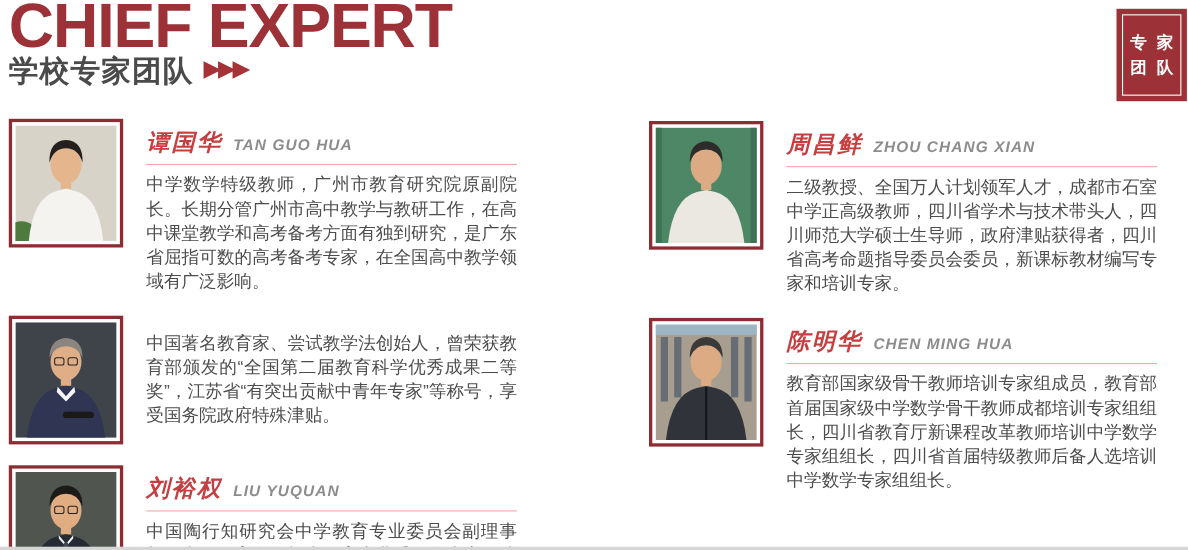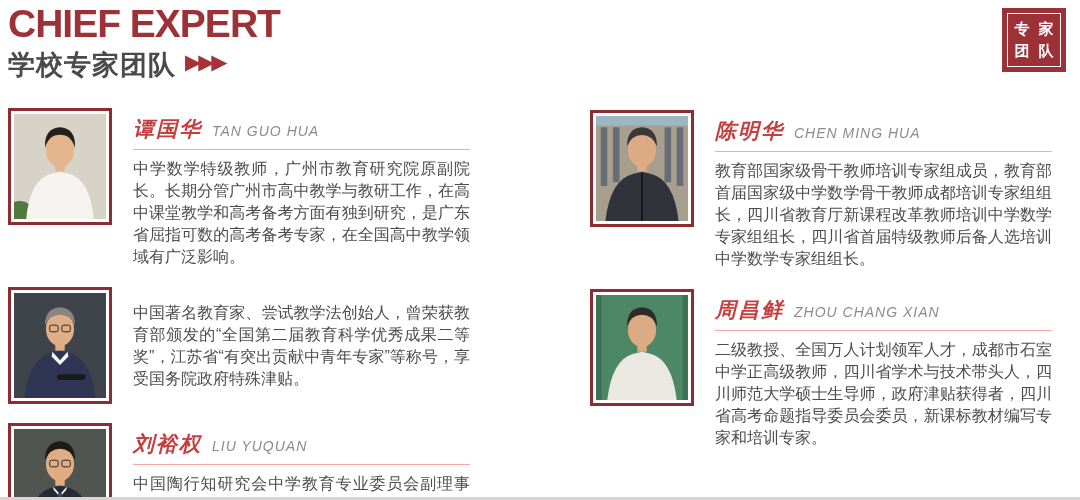--- a/index.html
+++ b/index.html
@@ -11,48 +11,48 @@
   }
   *{box-sizing:border-box;}
   html,body{margin:0;padding:0;}
   body{
     width:1080px;height:500px;background:#fff;position:relative;overflow:hidden;
     font-family:"Liberation Sans","DejaVu Sans",sans-serif;
   }
   
   .hdr{position:absolute;left:8px;top:2px;}
   .hdr h1{
-    margin:0;font-size:39px;line-height:44px;font-weight:800;letter-spacing:-1px;
+    margin:0;font-size:57px;line-height:44px;font-weight:800;letter-spacing:-1px;
     color:var(--accent-red);font-family:"Liberation Sans","DejaVu Sans",sans-serif;
   }
   .subtitle-row{display:flex;margin-top:1px;}
   .subtitle{font-size:27px;font-weight:bold;color:var(--text-dark);letter-spacing:1px;}
   .arrows{color:#a53237;font-size:21px;letter-spacing:-3px;margin-left:9px;padding-top:3px;}
   
-  .badge{position:absolute;top:8px;right:14px;width:64px;height:64px;background:var(--accent-red);}
+  .badge{position:absolute;top:8px;right:1px;width:64px;height:84px;background:var(--accent-red);}
   .badge-inner{
     position:absolute;inset:5px;border:1px solid #fff;color:#fff;
     display:flex;flex-direction:column;align-items:center;justify-content:center;gap:3px;
     font-size:15px;font-weight:bold;
   }
   .badge-inner span{letter-spacing:9px;margin-right:-9px;}
   
   .col{position:absolute;width:462px;}
   .col-left{left:8px;top:108px;}
   .col-right{left:590px;top:110px;}
   .card{display:flex;margin-bottom:19px;}
   .photo-frame{
     flex:0 0 104px;width:104px;height:117px;border:3px solid var(--frame-red);
     background:#fff;padding:3px;
   }
   .photo-frame svg{width:100%;height:100%;display:block;}
   .info{margin-left:21px;flex:1;padding-top:7px;min-width:0;}
   .name-row{display:flex;align-items:baseline;border-bottom:1px solid #fca5a5;padding-bottom:6px;}
   .cn-name{color:var(--name-red);font-size:21px;font-weight:bold;font-style:italic;letter-spacing:2px;white-space:nowrap;}
-  .pinyin{color:var(--pinyin-gray);font-size:14px;font-style:italic;margin-left:10px;letter-spacing:1px;white-space:nowrap;}
+  .pinyin{color:var(--pinyin-gray);font-size:14px;font-style:italic;margin-left:10px;letter-spacing:1px;white-space:nowrap;font-weight:bold;}
   .bio{margin:8px 0 0;font-size:16px;line-height:22px;color:#4c4c4c;text-align:justify;}
   .bottom-bar{position:absolute;left:0;right:0;bottom:0;height:3px;background:#d6d6d6;}
   
   svg .ln{fill:none;stroke:#222;stroke-width:1;}
   .p1 .bg{fill:#d8d3c9}.p1 .hair{fill:#23201d}.p1 .skin{fill:#e5b68e}.p1 .torso{fill:#f4f3f0}
   .p1 .plant{fill:#4e7a3e}
   .p2 .bg{fill:#3f444b}.p2 .hair{fill:#8a857f}.p2 .skin{fill:#dfae86}.p2 .torso{fill:#2f3552}
   .p2 .collar{fill:#f5f5f5}
   .p3 .bg{fill:#50564f}.p3 .hair{fill:#1d1b19}.p3 .skin{fill:#e0ac82}.p3 .torso{fill:#262a33}
   .p3 .tie{fill:#41454e}.p3 .collar{fill:#eceff2}
@@ -141,20 +141,41 @@
       <p class="bio">中国陶行知研究会中学教育专业委员会副理事长，中国教育学会初中教育专业委员会专家组成员，四川省陶行知研究会常务副会长，成都师范学院教授。</p>
     </div>
   </article>
 
 </section>
 
 <section class="col col-right">
 
   <article class="card">
     <div class="photo-frame">
+      <svg class="p5" viewBox="0 0 98 111" preserveAspectRatio="none">
+        <rect class="bg" width="98" height="111"></rect>
+        <rect x="0" y="0" width="6" height="111" fill="#3e7255"></rect>
+        <rect x="92" y="0" width="6" height="111" fill="#3e7255"></rect>
+        <ellipse class="skin" cx="49" cy="37" rx="15" ry="18"></ellipse>
+        <path class="hair" d="M33 33 Q33 14 49 13 Q65 14 65 33 Q60 21 49 21 Q38 21 33 33 Z"></path>
+        <rect class="skin" x="44" y="51" width="10" height="9"></rect>
+        <path class="torso" d="M12 111 Q17 68 40 62 L49 60 L58 62 Q81 68 86 111 Z"></path>
+      </svg>
+    </div>
+    <div class="info">
+      <div class="name-row">
+        <span class="cn-name">周昌鲜</span>
+        <span class="pinyin">ZHOU CHANG XIAN</span>
+      </div>
+      <p class="bio">二级教授、全国万人计划领军人才，成都市石室中学正高级教师，四川省学术与技术带头人，四川师范大学硕士生导师，政府津贴获得者，四川省高考命题指导委员会委员，新课标教材编写专家和培训专家。</p>
+    </div>
+  </article>
+
+  <article class="card">
+    <div class="photo-frame">
       <svg class="p4" viewBox="0 0 98 111" preserveAspectRatio="none">
         <rect class="bg" width="98" height="111"></rect>
         <rect class="sky" x="0" y="0" width="98" height="10"></rect>
         <rect class="win" x="5" y="12" width="7" height="62"></rect>
         <rect class="win" x="18" y="12" width="7" height="58"></rect>
         <rect class="win" x="73" y="12" width="7" height="58"></rect>
         <rect class="win" x="86" y="12" width="7" height="62"></rect>
         <ellipse class="skin" cx="49" cy="36" rx="15" ry="18"></ellipse>
         <path class="hair" d="M33 32 Q33 13 49 12 Q65 13 65 32 Q60 20 49 20 Q38 20 33 32 Z"></path>
         <rect class="skin" x="44" y="50" width="10" height="9"></rect>
@@ -164,36 +185,15 @@
     </div>
     <div class="info">
       <div class="name-row">
         <span class="cn-name">陈明华</span>
         <span class="pinyin">CHEN MING HUA</span>
       </div>
       <p class="bio">教育部国家级骨干教师培训专家组成员，教育部首届国家级中学数学骨干教师成都培训专家组组长，四川省教育厅新课程改革教师培训中学数学专家组组长，四川省首届特级教师后备人选培训中学数学专家组组长。</p>
     </div>
   </article>
 
-  <article class="card">
-    <div class="photo-frame">
-      <svg class="p5" viewBox="0 0 98 111" preserveAspectRatio="none">
-        <rect class="bg" width="98" height="111"></rect>
-        <rect x="0" y="0" width="6" height="111" fill="#3e7255"></rect>
-        <rect x="92" y="0" width="6" height="111" fill="#3e7255"></rect>
-        <ellipse class="skin" cx="49" cy="37" rx="15" ry="18"></ellipse>
-        <path class="hair" d="M33 33 Q33 14 49 13 Q65 14 65 33 Q60 21 49 21 Q38 21 33 33 Z"></path>
-        <rect class="skin" x="44" y="51" width="10" height="9"></rect>
-        <path class="torso" d="M12 111 Q17 68 40 62 L49 60 L58 62 Q81 68 86 111 Z"></path>
-      </svg>
-    </div>
-    <div class="info">
-      <div class="name-row">
-        <span class="cn-name">周昌鲜</span>
-        <span class="pinyin">ZHOU CHANG XIAN</span>
-      </div>
-      <p class="bio">二级教授、全国万人计划领军人才，成都市石室中学正高级教师，四川省学术与技术带头人，四川师范大学硕士生导师，政府津贴获得者，四川省高考命题指导委员会委员，新课标教材编写专家和培训专家。</p>
-    </div>
-  </article>
-
 </section>
 
 <div class="bottom-bar"></div>
 
 </body></html>

